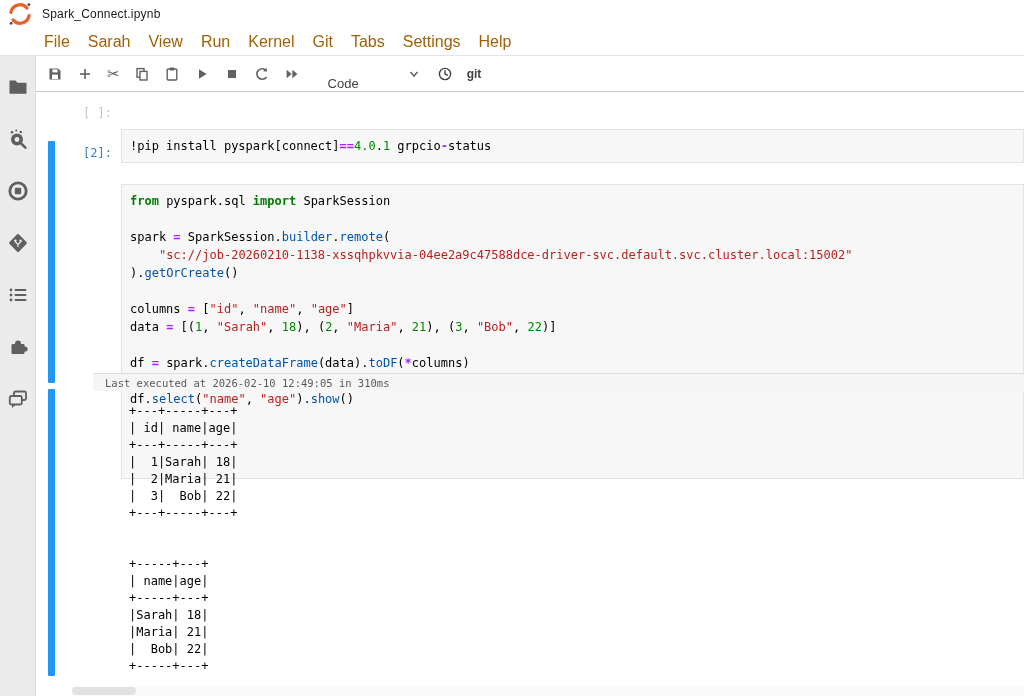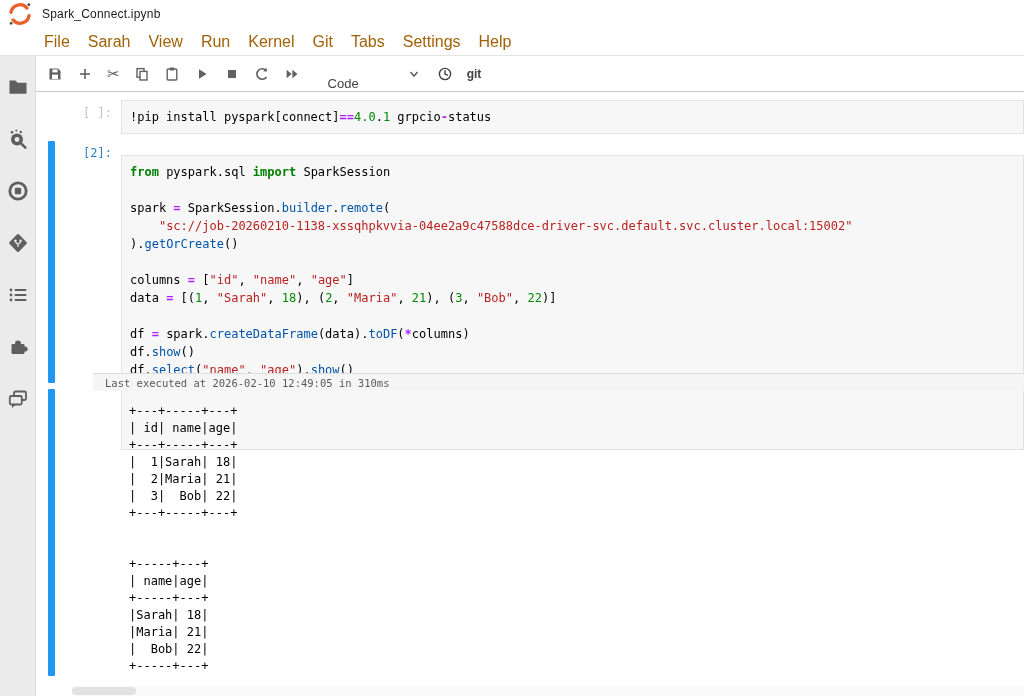--- a/index.html
+++ b/index.html
@@ -30,21 +30,21 @@
   #celltype-label { font-size:13px; color:#424242;margin-top:20px; }
   #celltype-chevron { width:14px; height:14px; margin-left:48px; }
   #clock-wrap { margin-left:16px; width:16px; height:16px; }
   #git-label { margin-left:14px; font-size:12px; font-weight:bold; color:#424242; }
   
   #main { position:absolute; top:92px; left:36px; right:0; bottom:0; background:#fff; }
   .prompt { position:absolute; left:0; width:76px; text-align:right;
             font-family:"DejaVu Sans Mono", monospace; font-size:12px; }
   .prompt.empty { color:#c4c4c4; }
   .prompt.exec { color:#307fc1; }
-  .editor { position:absolute; left:85px; right:0; background:#f7f7f7; border:1px solid #e3e3e3; }
+  .editor { position:absolute; left:85px; right:0; background:#f7f7f7; border:1px solid #e3e3e3;margin-top:29px; }
   .code { font-family:"DejaVu Sans Mono", monospace; font-size:12px; line-height:18px;
           padding:7px 0 7px 8px; white-space:pre; }
   .tok-k { color:#008000; font-weight:bold; }
   .tok-s { color:#ba2121; }
   .tok-n { color:#008800; }
   .tok-o { color:#aa22ff; font-weight:bold; }
   .tok-p { color:#0055aa; }
   .tok-t { color:#000; }
   #exec-strip { position:absolute; left:57px; right:0; top:281px; height:18px; background:#f5f5f5;
                 border-top:1px solid #dedede; font-family:"DejaVu Sans Mono", monospace;

